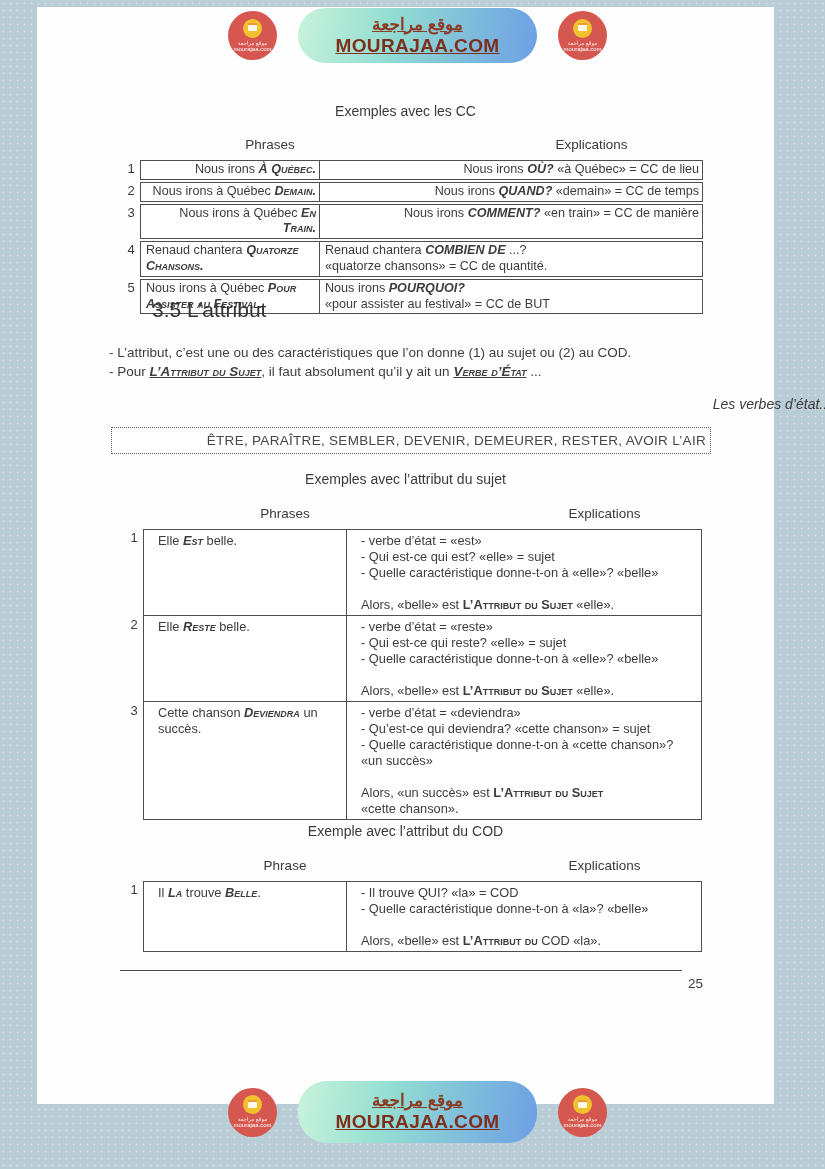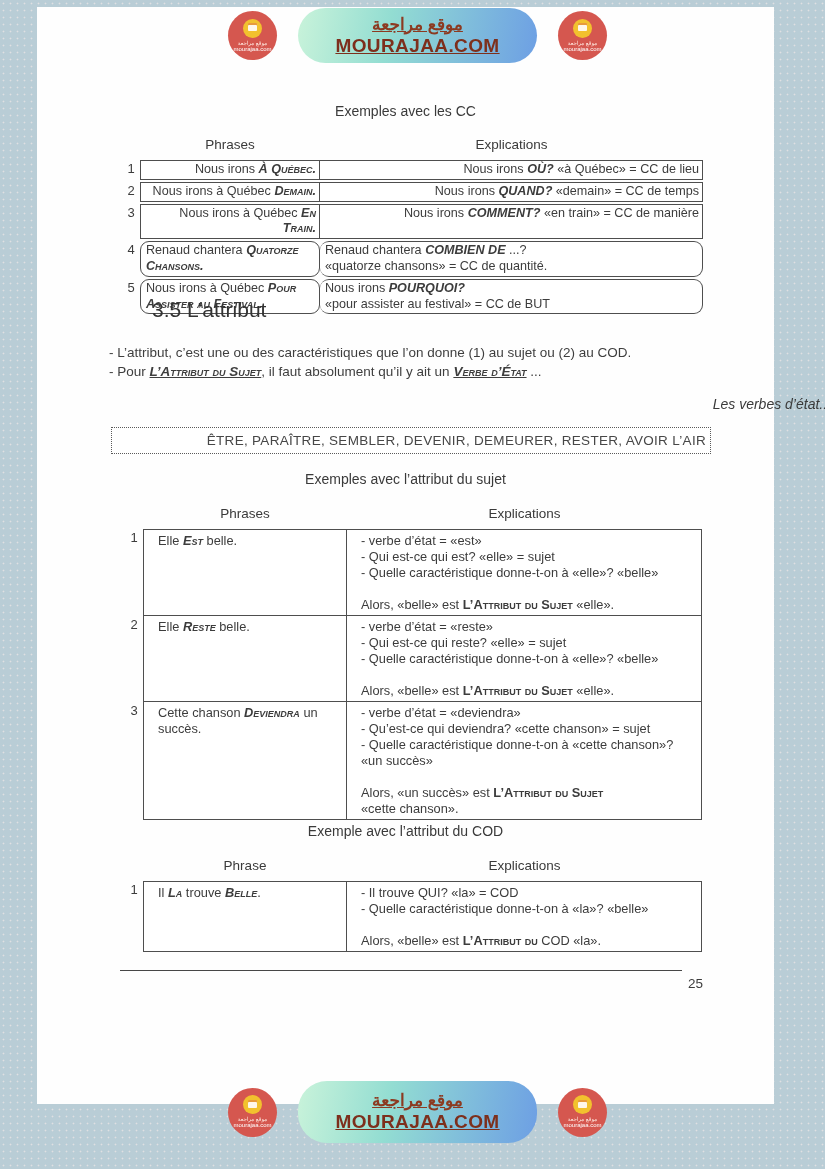--- a/index.html
+++ b/index.html
@@ -51,35 +51,35 @@
   .bullets{position:absolute;left:72px;top:337px;width:640px;font-size:13.5px;line-height:18.5px;}
   .verbes-intro{position:absolute;top:389px;width:794px;text-align:right;font-style:italic;font-size:14px;color:#3a3a3a;}
   .verbes-box{
     position:absolute;left:74px;top:420px;width:600px;box-sizing:border-box;
     border:1.6px dotted #5a5a5a;padding:5px 4px;text-align:right;
     font-size:13.5px;letter-spacing:.3px;color:#474747;background:#fff;
   }
 
   
   .tbl{position:absolute;}
-  .thead{display:grid;margin-bottom:8px;font-size:13.5px;color:#3a3a3a;}
+  .thead{display:grid;margin-bottom:8px;font-size:13.5px;color:#3a3a3a;gap:40px;}
   .thead span{text-align:center;}
   .t1 .thead, .t1 .trow{grid-template-columns:18px 180px 383px;}
   .t23 .thead, .t23 .trow{grid-template-columns:18px 204px 355px;}
   .trow{display:grid;}
   .tnum{font-size:13px;text-align:center;padding-top:1px;color:#3c3c3c;}
   .tc{
     border:1.4px solid #4e4e4e;box-sizing:border-box;
     padding:1px 3px 1px 5px;white-space:pre-wrap;
     font-size:12.6px;line-height:15.8px;color:#3c3c3c;background:#fff;
   }
   .tc2{border-left:none;}
   .t1 .trow{margin-bottom:2px;}
   .t1 .trow-s .tc{min-height:19px;text-align:right;}
-  .t1 .trow-d .tc{min-height:34px;border-radius:9px;}
+  .t1 .trow-d .tc{min-height:34px;}
   .t23 .trow{margin-bottom:0;}
   .t23 .trow + .trow .tc{border-top:none;}
   .t23 .tc{padding:3px 4px 2px 14px;line-height:16px;font-size:12.8px;}
   .t2 .trow:nth-child(1) .tc{min-height:84px;}
   .t2 .trow:nth-child(2) .tc{min-height:80px;}
   .t2 .trow:nth-child(3) .tc{min-height:113px;}
   .t3 .trow:nth-child(1) .tc{min-height:68px;}
 
   
   .seg-b{font-weight:normal;}

